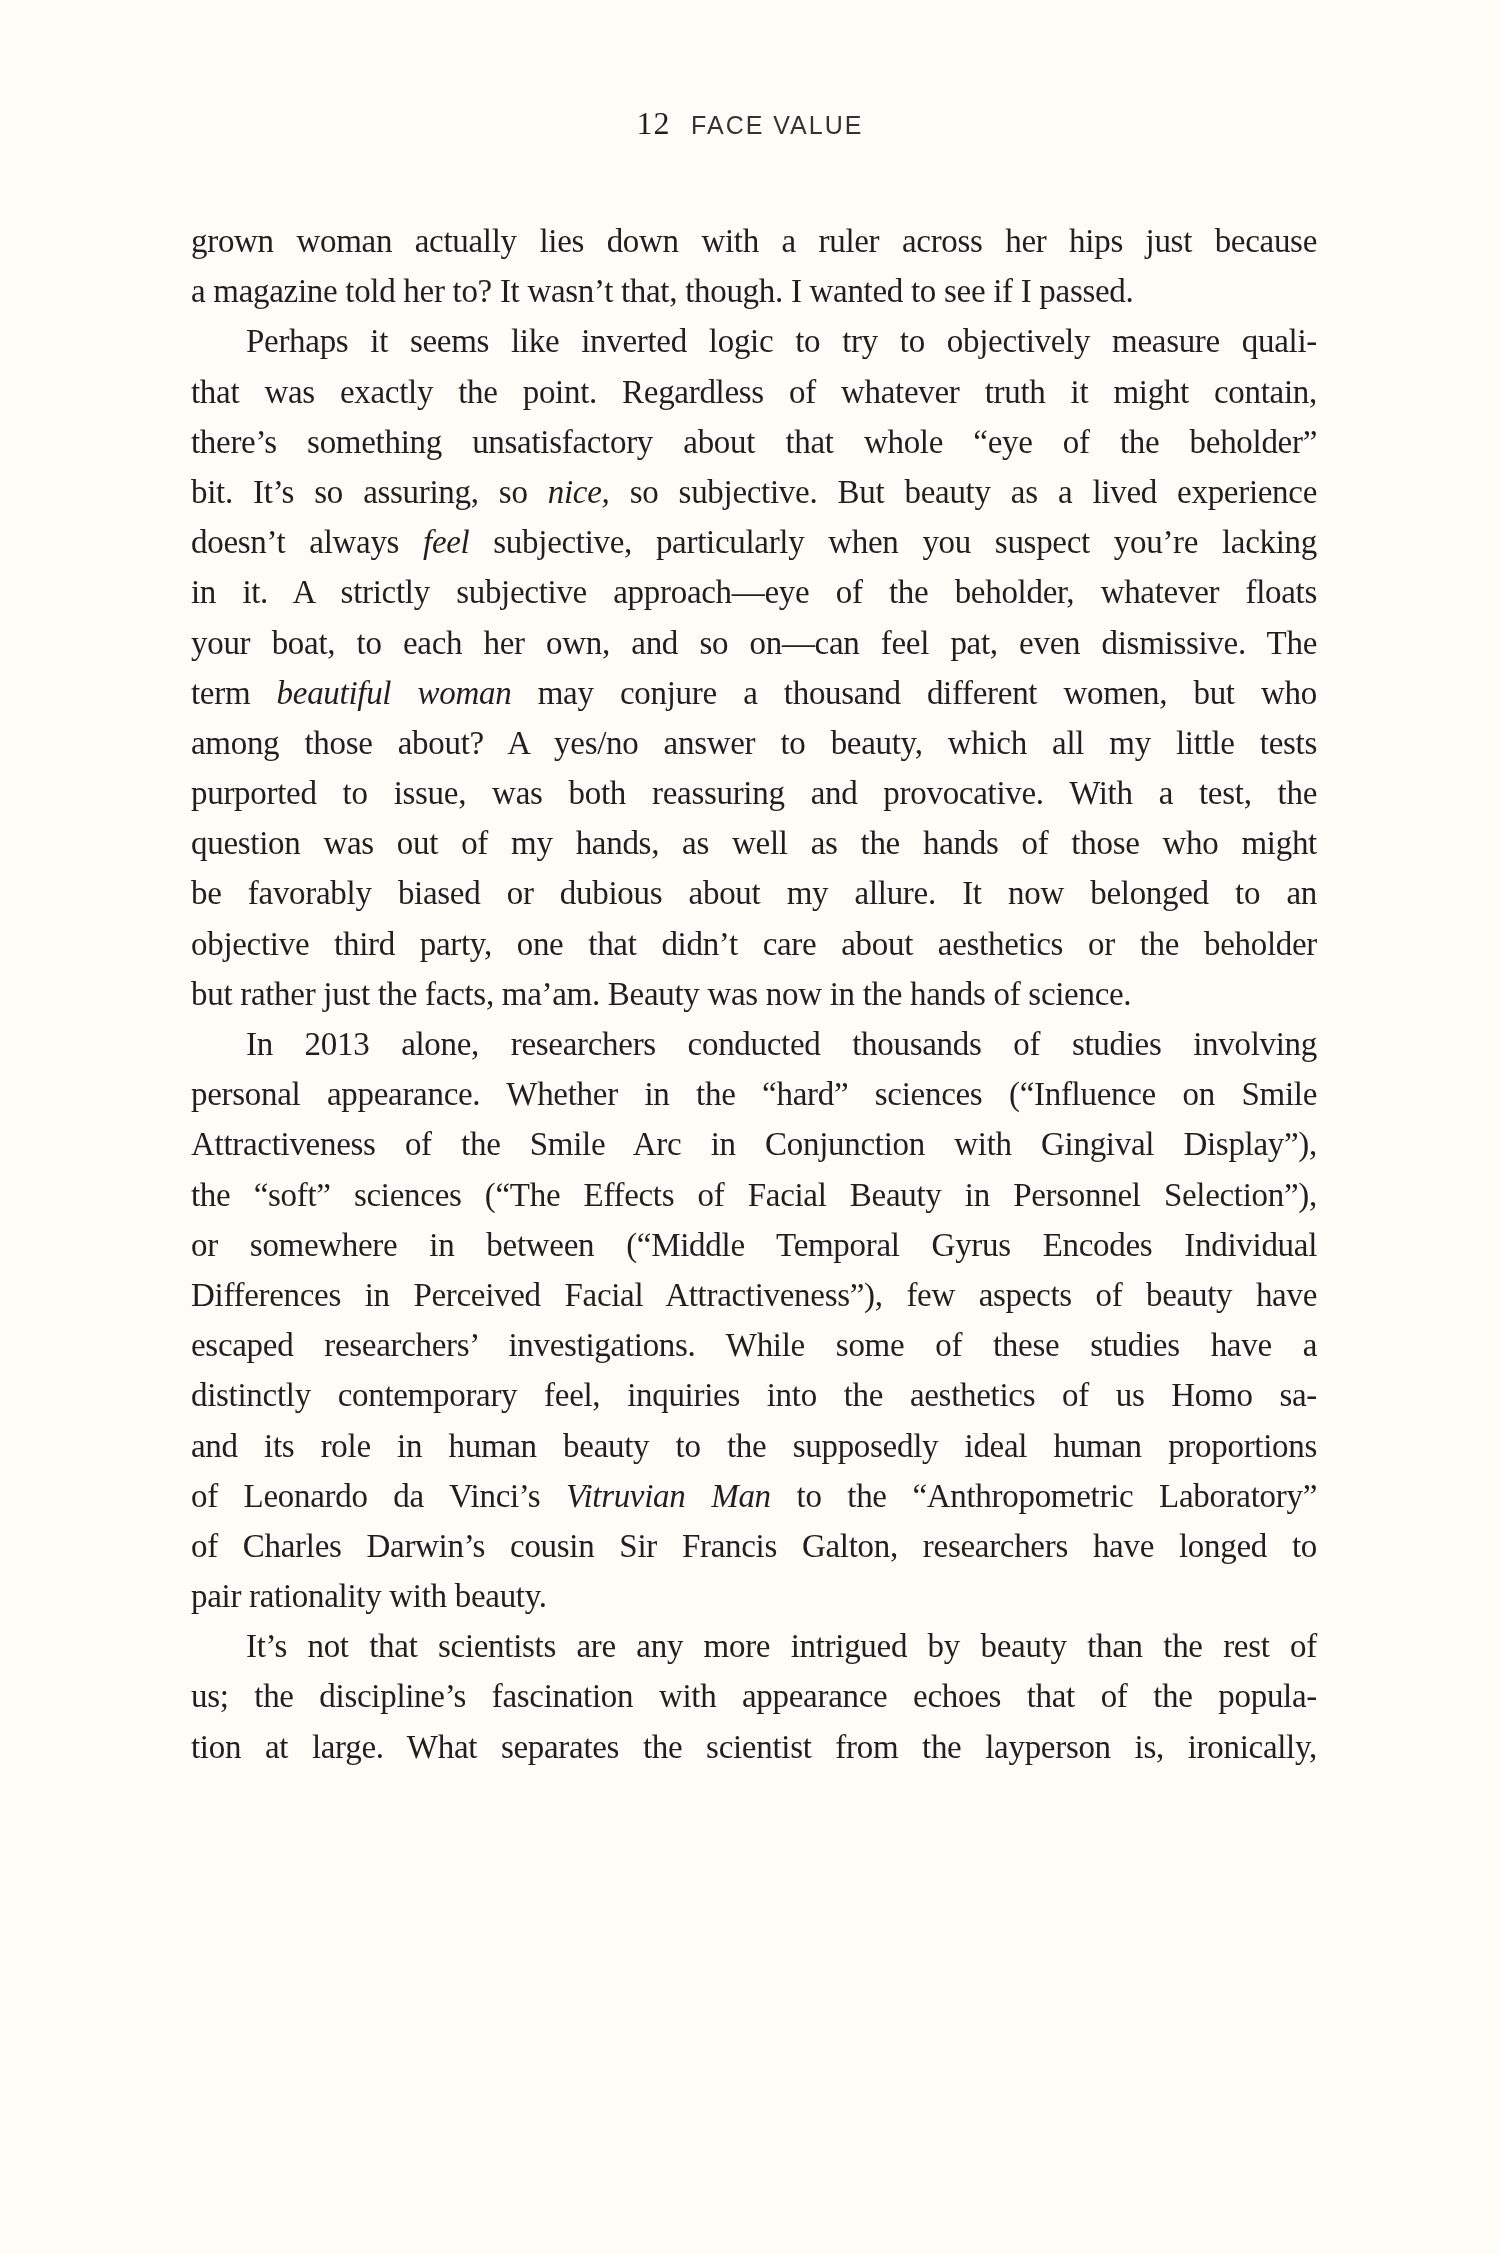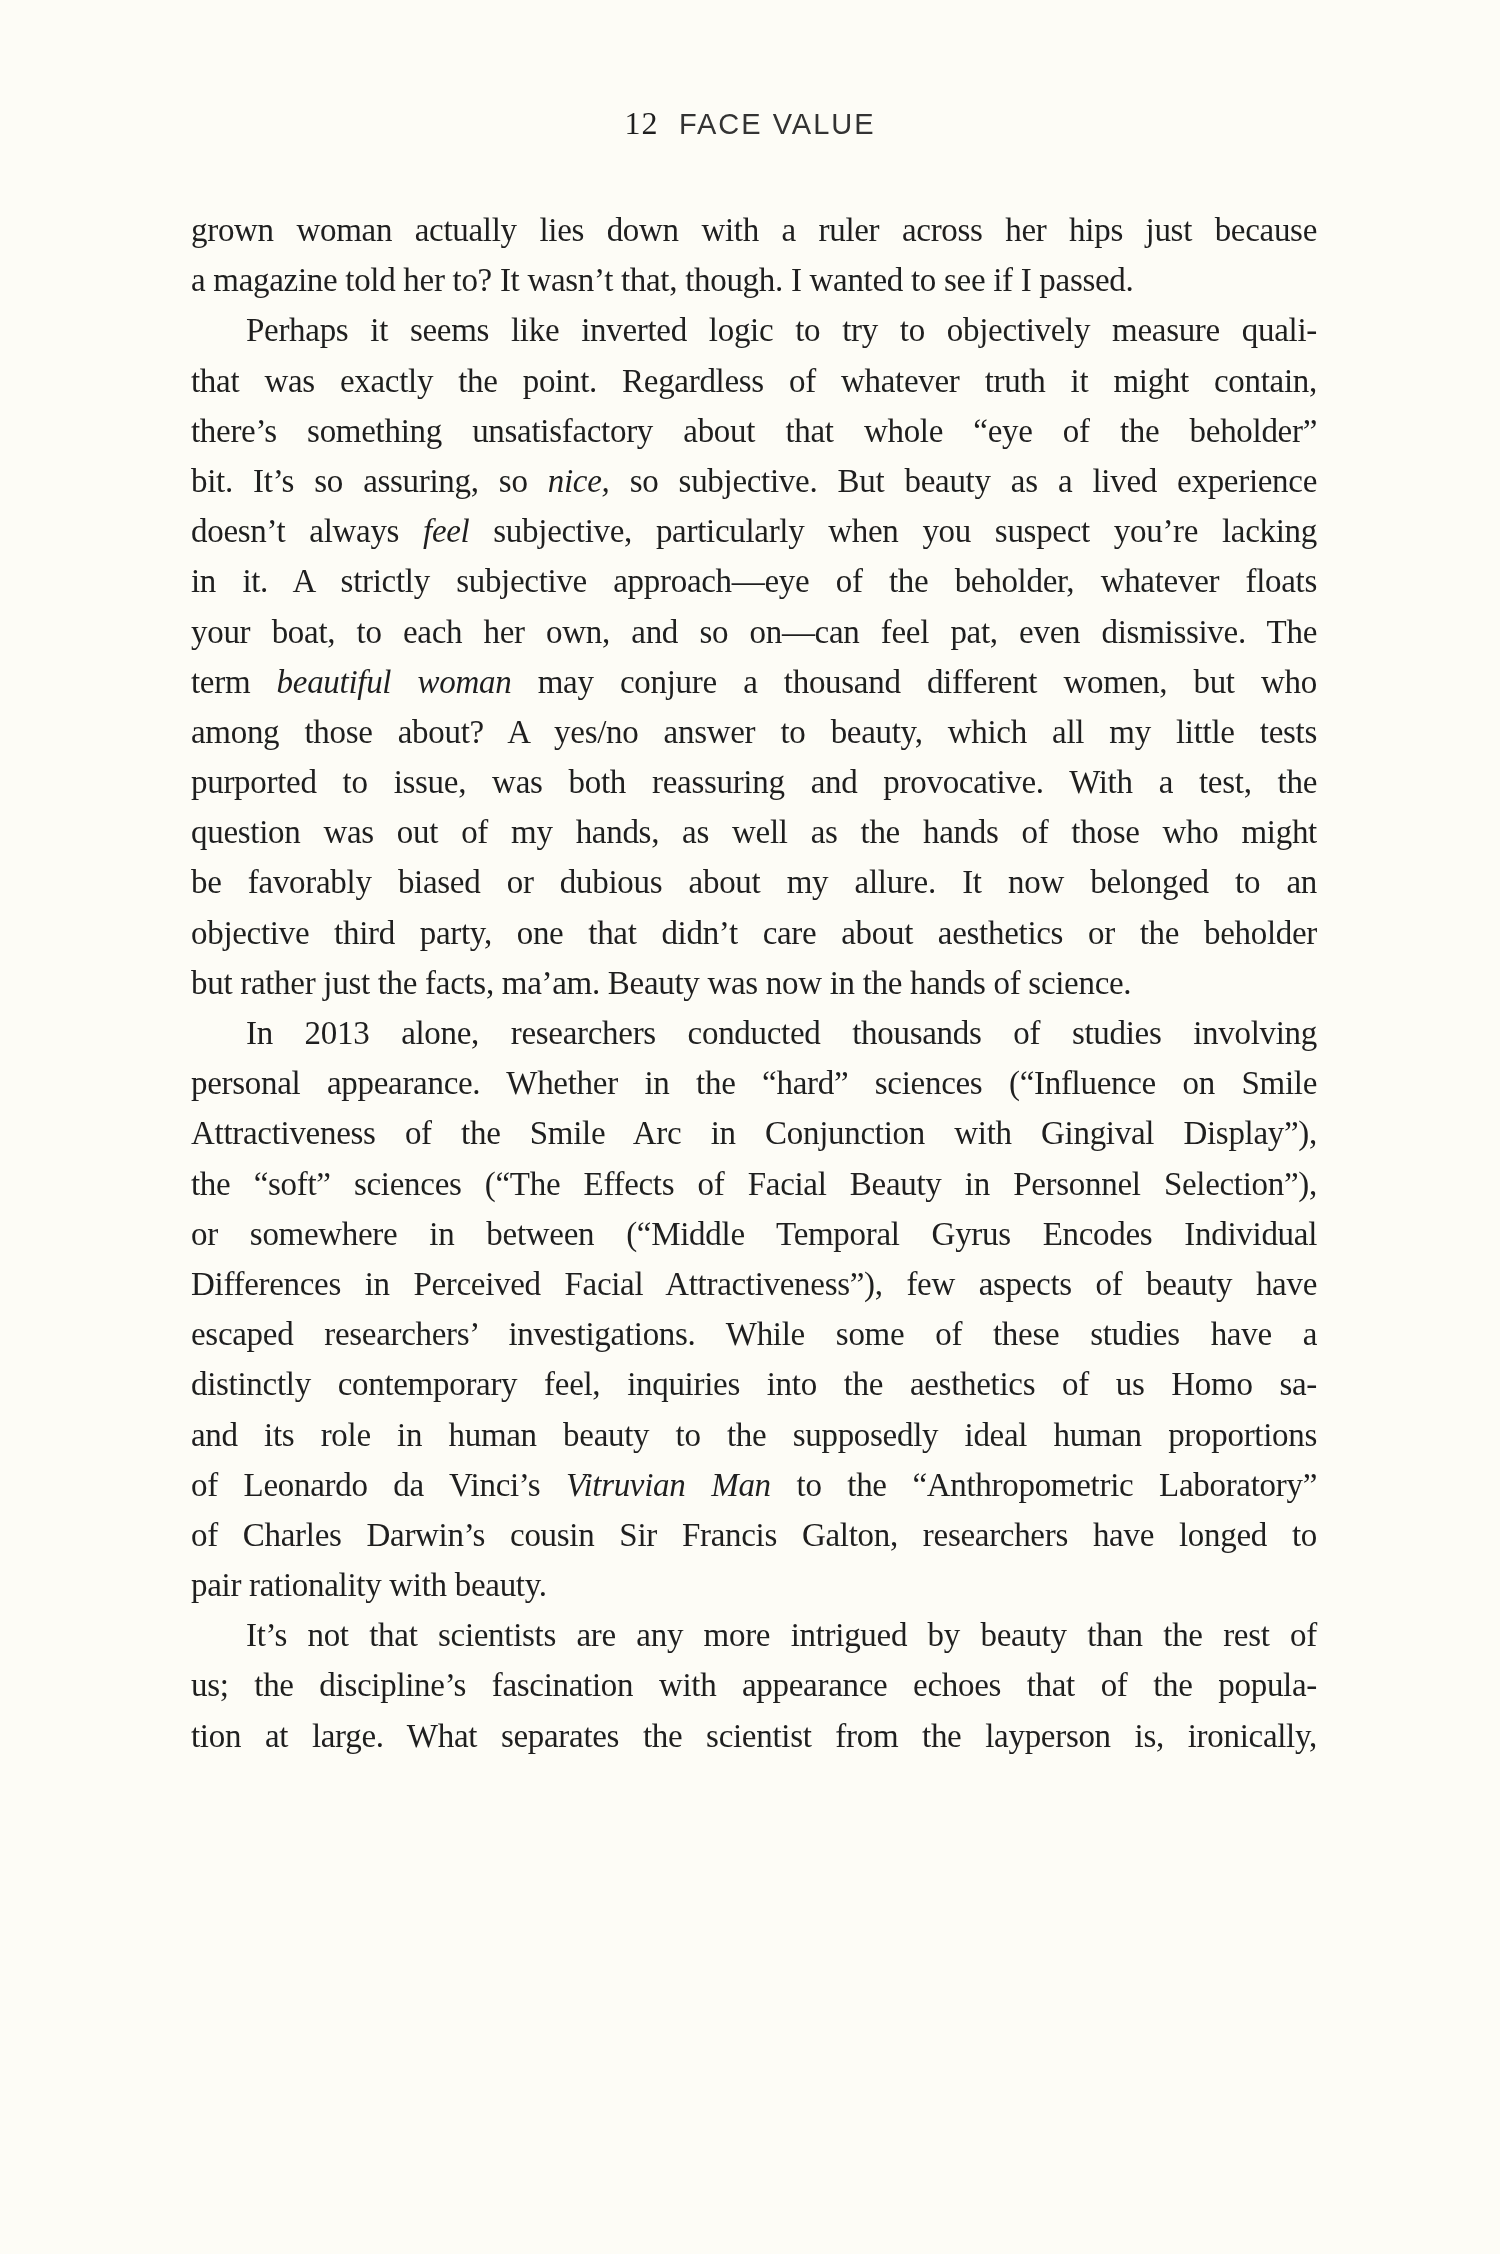--- a/index.html
+++ b/index.html
@@ -12,24 +12,24 @@
     color: #1f1f1f;
   }
   .running-head {
     position: absolute;
     top: 105px; left: 0; width: 1500px;
     text-align: center;
     font-size: 30px;
     letter-spacing: 1px;
   }
   .running-head .pnum { font-family: "Liberation Serif", serif; font-size: 32px; margin-right: 12px; }
-  .running-head .title { font-family: "Liberation Sans", sans-serif; font-size: 29px; letter-spacing: 2px; color: #333; }
+  .running-head .title { font-family: "Liberation Sans", sans-serif; font-size: 25px; letter-spacing: 2px; color: #333; }
   .body-text {
     position: absolute;
-    top: 205px; left: 191px; width: 1126px;
+    top: 216px; left: 191px; width: 1126px;
   }
   .line {
     display: block;
     height: 50.2px;
     line-height: 50.2px;
     font-size: 33px;
     white-space: nowrap;
     text-align: justify;
     text-align-last: justify;
     letter-spacing: -0.3px;

